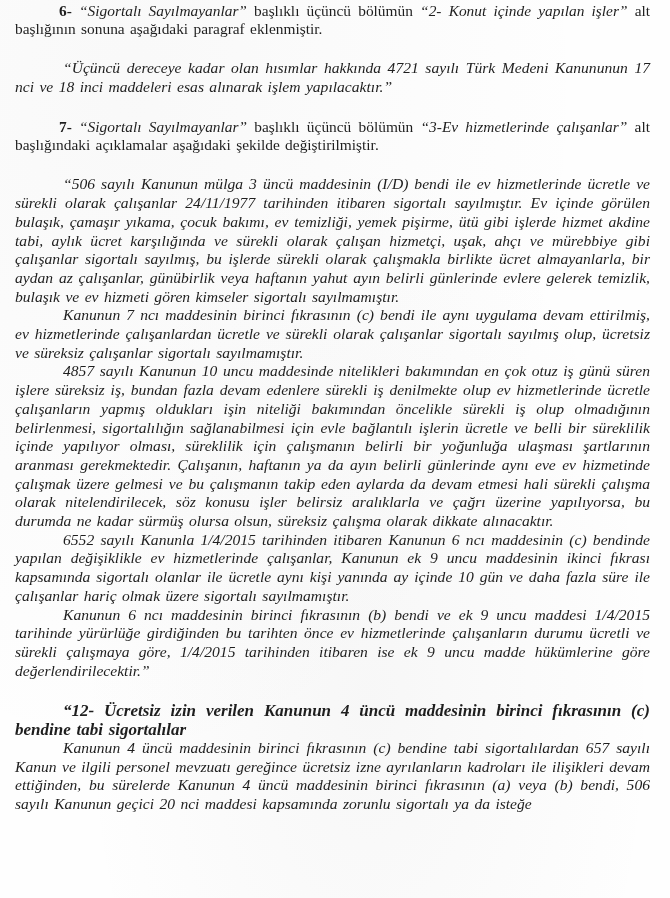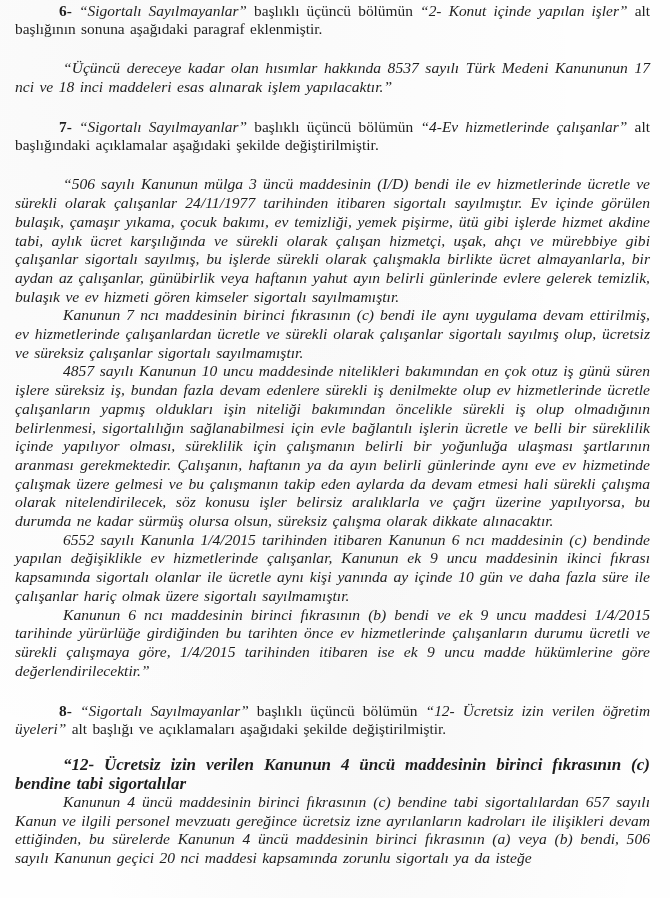--- a/index.html
+++ b/index.html
@@ -54,25 +54,25 @@
 </head>
 <body>
 
 <div class="page">
 
   <p class="intro gap-after">
     <span class="b">6- </span><span class="i">“Sigortalı Sayılmayanlar”</span><span> başlıklı üçüncü bölümün </span><span class="i">“2- Konut içinde yapılan işler”</span><span> alt başlığının sonuna aşağıdaki paragraf eklenmiştir.</span>
   </p>
 
   <p class="quote gap-after">
-    <span>“Üçüncü dereceye kadar olan hısımlar hakkında 8537 sayılı Türk Medeni Kanununun 17 nci ve 18 inci maddeleri esas alınarak işlem yapılacaktır.”</span>
+    <span>“Üçüncü dereceye kadar olan hısımlar hakkında 4721 sayılı Türk Medeni Kanununun 17 nci ve 18 inci maddeleri esas alınarak işlem yapılacaktır.”</span>
   </p>
 
   <p class="intro gap-after">
-    <span class="b">7- </span><span class="i">“Sigortalı Sayılmayanlar”</span><span> başlıklı üçüncü bölümün </span><span class="i">“4-Ev hizmetlerinde çalışanlar”</span><span> alt başlığındaki açıklamalar aşağıdaki şekilde değiştirilmiştir.</span>
+    <span class="b">7- </span><span class="i">“Sigortalı Sayılmayanlar”</span><span> başlıklı üçüncü bölümün </span><span class="i">“3-Ev hizmetlerinde çalışanlar”</span><span> alt başlığındaki açıklamalar aşağıdaki şekilde değiştirilmiştir.</span>
   </p>
 
   <p class="quote">
     <span>“506 sayılı Kanunun mülga 3 üncü maddesinin (I/D) bendi ile ev hizmetlerinde ücretle ve sürekli olarak çalışanlar 24/11/1977 tarihinden itibaren sigortalı sayılmıştır. Ev içinde görülen bulaşık, çamaşır yıkama, çocuk bakımı, ev temizliği, yemek pişirme, ütü gibi işlerde hizmet akdine tabi, aylık ücret karşılığında ve sürekli olarak çalışan hizmetçi, uşak, ahçı ve mürebbiye gibi çalışanlar sigortalı sayılmış, bu işlerde sürekli olarak çalışmakla birlikte ücret almayanlarla, bir aydan az çalışanlar, günübirlik veya haftanın yahut ayın belirli günlerinde evlere gelerek temizlik, bulaşık ve ev hizmeti gören kimseler sigortalı sayılmamıştır.</span>
   </p>
 
   <p class="quote">
     <span>Kanunun 7 ncı maddesinin birinci fıkrasının (c) bendi ile aynı uygulama devam ettirilmiş, ev hizmetlerinde çalışanlardan ücretle ve sürekli olarak çalışanlar sigortalı sayılmış olup, ücretsiz ve süreksiz çalışanlar sigortalı sayılmamıştır.</span>
   </p>
 
@@ -81,23 +81,20 @@
   </p>
 
   <p class="quote">
     <span>6552 sayılı Kanunla 1/4/2015 tarihinden itibaren Kanunun 6 ncı maddesinin (c) bendinde yapılan değişiklikle ev hizmetlerinde çalışanlar, Kanunun ek 9 uncu maddesinin ikinci fıkrası kapsamında sigortalı olanlar ile ücretle aynı kişi yanında ay içinde 10 gün ve daha fazla süre ile çalışanlar hariç olmak üzere sigortalı sayılmamıştır.</span>
   </p>
 
   <p class="quote gap-after">
     <span>Kanunun 6 ncı maddesinin birinci fıkrasının (b) bendi ve ek 9 uncu maddesi 1/4/2015 tarihinde yürürlüğe girdiğinden bu tarihten önce ev hizmetlerinde çalışanların durumu ücretli ve sürekli çalışmaya göre, 1/4/2015 tarihinden itibaren ise ek 9 uncu madde hükümlerine göre değerlendirilecektir.”</span>
   </p>
 
-  <p class="intro gap-after-sm">
-    <span class="b">8- </span><span class="i">“Sigortalı Sayılmayanlar”</span><span> başlıklı üçüncü bölümün </span><span class="i">“12- Ücretsiz izin verilen öğretim üyeleri”</span><span> alt başlığı ve açıklamaları aşağıdaki şekilde değiştirilmiştir.</span>
-  </p>
 
   <p class="quote-heading">
     <span>“12- Ücretsiz izin verilen Kanunun 4 üncü maddesinin birinci fıkrasının (c) bendine tabi sigortalılar</span>
   </p>
 
   <p class="quote">
     <span>Kanunun 4 üncü maddesinin birinci fıkrasının (c) bendine tabi sigortalılardan 657 sayılı Kanun ve ilgili personel mevzuatı gereğince ücretsiz izne ayrılanların kadroları ile ilişikleri devam ettiğinden, bu sürelerde Kanunun 4 üncü maddesinin birinci fıkrasının (a) veya (b) bendi, 506 sayılı Kanunun geçici 20 nci maddesi kapsamında zorunlu sigortalı ya da isteğe</span>
   </p>
 
 </div>

